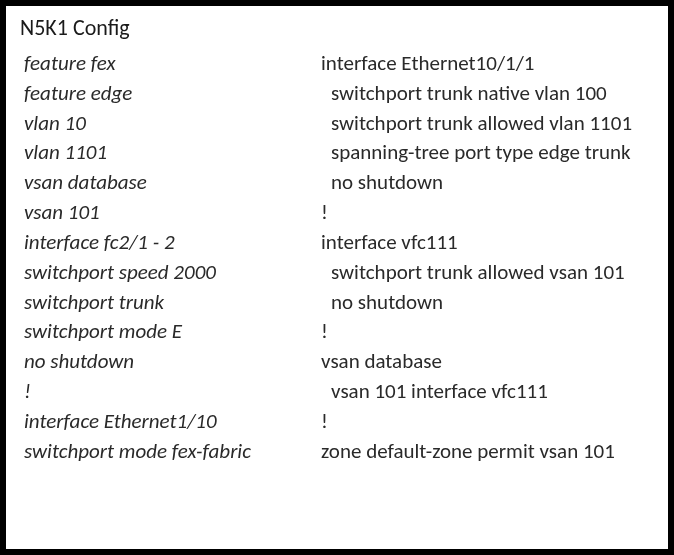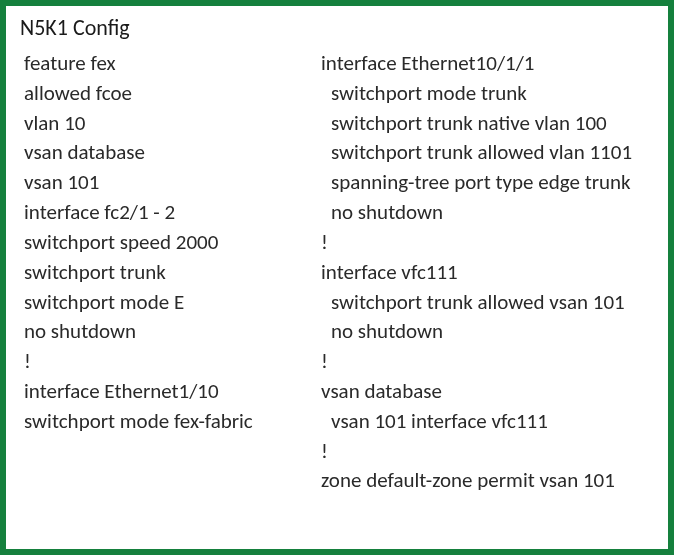--- a/index.html
+++ b/index.html
@@ -9,21 +9,21 @@
     }
     body {
       background: #fff;
       font-family: Calibri, Arial, sans-serif;
       width: 674px;
       height: 555px;
     }
     .outer-frame {
       width: 674px;
       height: 555px;
-      border: 6px solid #15803d;
+      border: 6px solid #000000;
       background: #fff;
       padding: 8px 18px 14px 18px;
     }
     .title {
       font-size: 22px;
       color: #1a1a1a;
       margin-bottom: 8px;
       margin-left: -4px;
     }
     .columns {
@@ -32,52 +32,53 @@
     }
     .col {
       display: flex;
       flex-direction: column;
       font-size: 21px;
       color: #2a2a2a;
       line-height: 1.42;
     }
     .col-left {
       width: 285px;
+      font-style: italic;
     }
     .col-right {
       flex: 1;
     }
     .indent {
       padding-left: 10px;
     }
   </style>
 </head>
 <body>
 
 <div class="outer-frame">
   <div class="title">N5K1 Config</div>
   <div class="columns">
     <div class="col col-left" id="left-col">
         <div>feature fex</div>
-        <div>allowed fcoe</div>
+        <div>feature edge</div>
         <div>vlan 10</div>
+        <div>vlan 1101</div>
         <div>vsan database</div>
         <div>vsan 101</div>
         <div>interface fc2/1 - 2</div>
         <div>switchport speed 2000</div>
         <div>switchport trunk</div>
         <div>switchport mode E</div>
         <div>no shutdown</div>
         <div>!</div>
         <div>interface Ethernet1/10</div>
         <div>switchport mode fex-fabric</div>
       </div>
     <div class="col col-right" id="right-col">
         <div>interface Ethernet10/1/1</div>
-        <div class="indent">switchport mode trunk</div>
         <div class="indent">switchport trunk native vlan 100</div>
         <div class="indent">switchport trunk allowed vlan 1101</div>
         <div class="indent">spanning-tree port type edge trunk</div>
         <div class="indent">no shutdown</div>
         <div>!</div>
         <div>interface vfc111</div>
         <div class="indent">switchport trunk allowed vsan 101</div>
         <div class="indent">no shutdown</div>
         <div>!</div>
         <div>vsan database</div>

